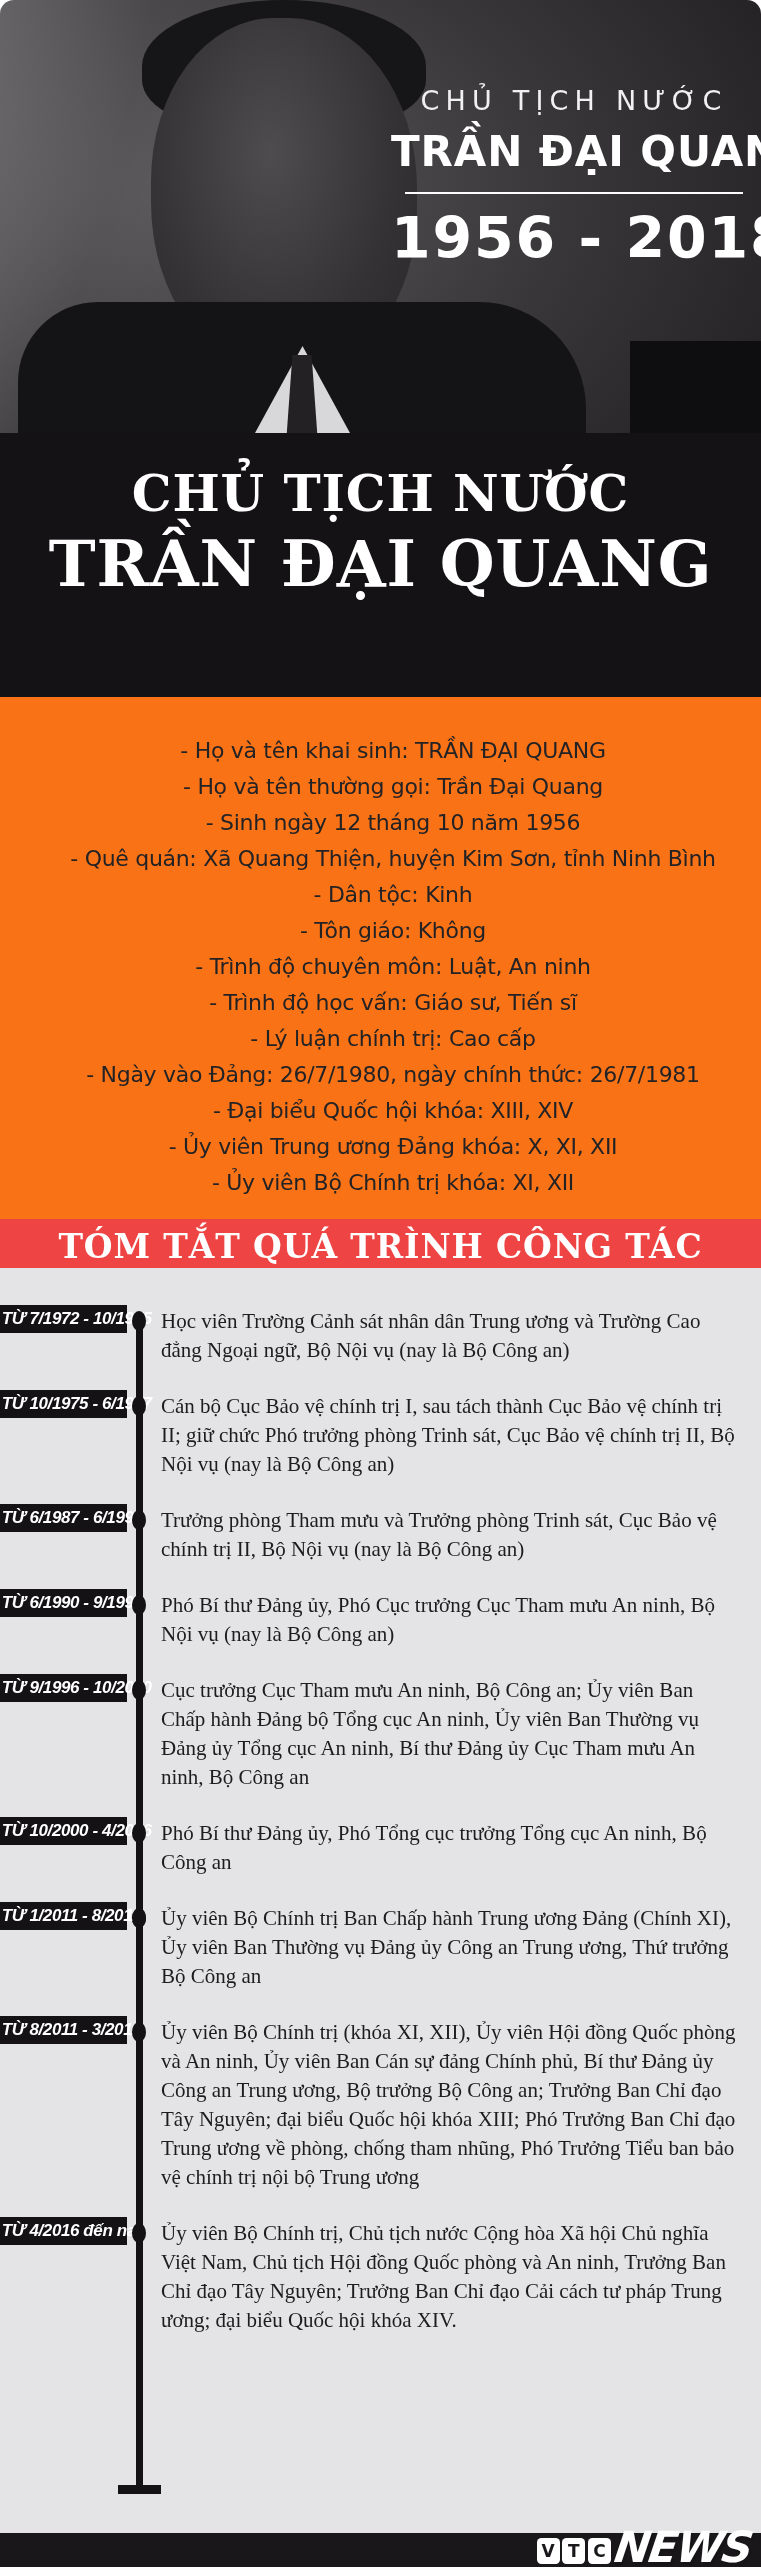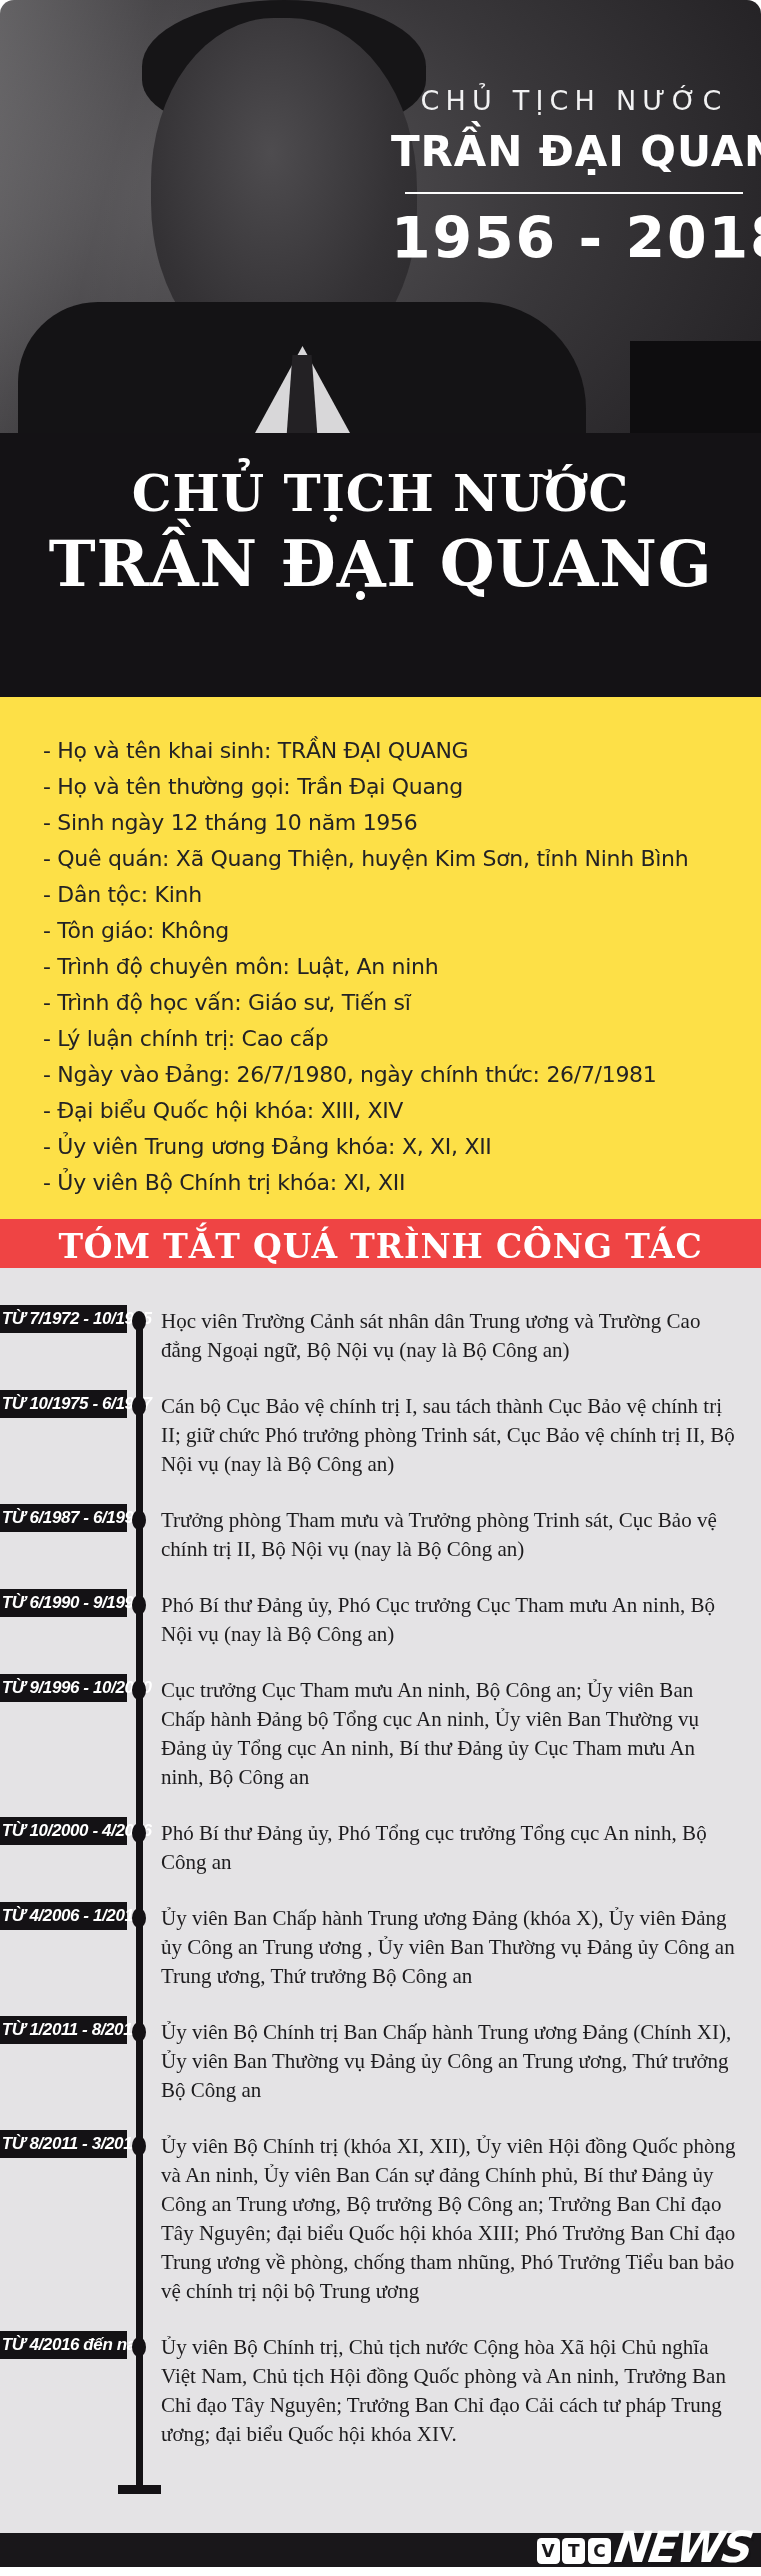--- a/index.html
+++ b/index.html
@@ -50,22 +50,23 @@
     height:264px; background:#141215; color:#ffffff; text-align:center;
     font-family:"DejaVu Serif", serif; font-weight:bold;
     padding-top:30px; box-sizing:border-box;
   }
   .title-line1 { font-size:50px; line-height:57px; letter-spacing:1.8px; }
   .title-line2 { font-size:50px; line-height:62px; letter-spacing:0.9px; }
   .title-line3 { font-size:63px; line-height:78px; letter-spacing:0.9px; white-space:nowrap; }
 
   
   .info-section {
-    height:522px; background:#fde047; box-sizing:border-box;
+    height:522px; background:#f97316; box-sizing:border-box;
     padding:36px 18px 6px 43px;
+    text-align:center;
   }
   .info-item {
     font-size:22px; line-height:36px; color:#232225; letter-spacing:-0.3px;
     white-space:nowrap;
   }
 
   
   .section-bar {
     height:49px; background:#ef4444; color:#ffffff; text-align:center;
     font-family:"DejaVu Serif", serif; font-weight:bold; font-size:33px;
@@ -190,21 +191,20 @@
 
     <div class="tl-entry">
       <div class="tl-badge">TỪ 10/2000 - 4/2006</div>
       <div class="tl-dot"></div>
       <div class="tl-desc">Phó Bí thư Đảng ủy, Phó Tổng cục trưởng Tổng cục An ninh, Bộ Công an</div>
     </div>
 
     <div class="tl-entry">
       <div class="tl-badge">TỪ 4/2006 - 1/2011</div>
       <div class="tl-dot"></div>
-      <div class="tl-desc">Ủy viên Ban Chấp hành Trung ương Đảng (khóa X), Ủy viên Đảng ủy Công an Trung ương , Ủy viên Ban Thường vụ Đảng ủy Công an Trung ương, Thứ trưởng Bộ Công an</div>
     </div>
 
     <div class="tl-entry">
       <div class="tl-badge">TỪ 1/2011 - 8/2011</div>
       <div class="tl-dot"></div>
       <div class="tl-desc">Ủy viên Bộ Chính trị Ban Chấp hành Trung ương Đảng (Chính XI), Ủy viên Ban Thường vụ Đảng ủy Công an Trung ương, Thứ trưởng Bộ Công an</div>
     </div>
 
     <div class="tl-entry">
       <div class="tl-badge">TỪ 8/2011 - 3/2016</div>

